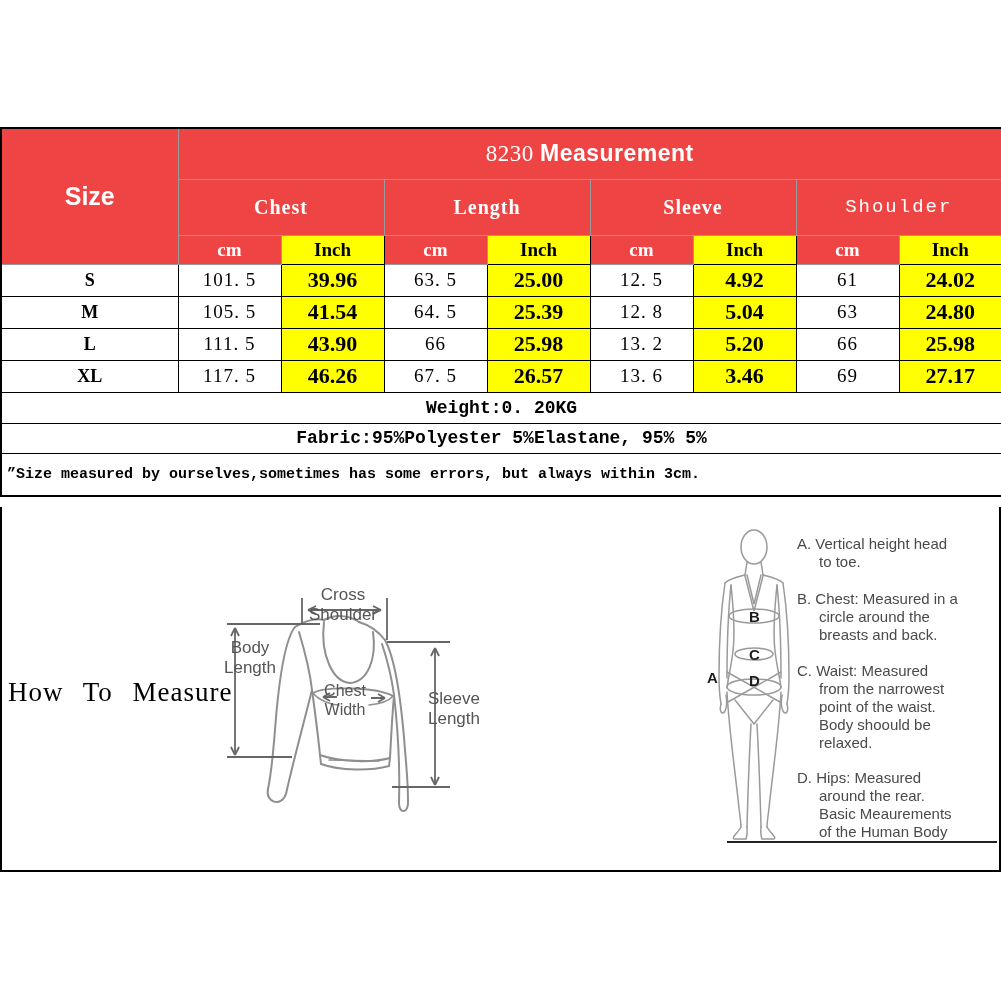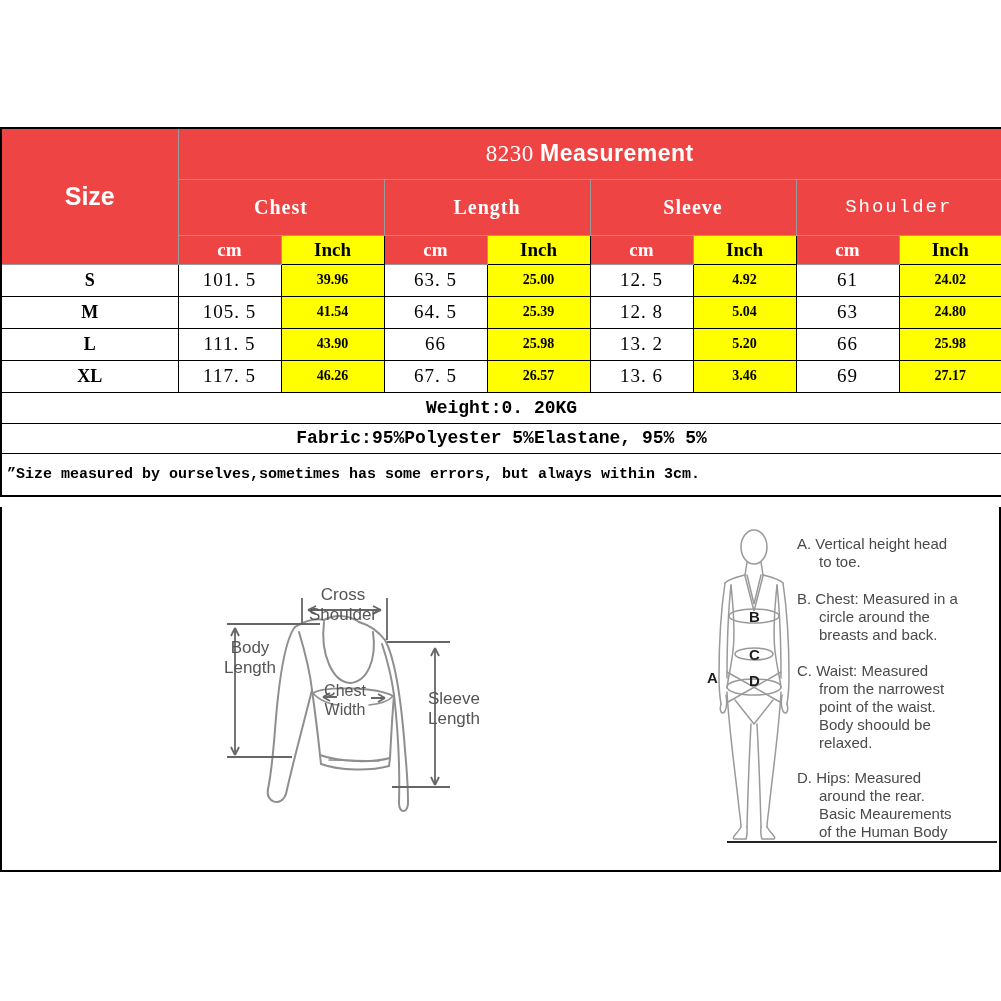--- a/index.html
+++ b/index.html
@@ -29,21 +29,21 @@
 
   .size-head{ font-family:"Liberation Sans", sans-serif; font-weight:bold; font-size:25px; }
   .title-cell{ font-size:23px; letter-spacing:.5px; }
   .title-prefix{ font-family:"Liberation Serif", serif; }
   .title-word{ font-family:"Liberation Sans", sans-serif; font-weight:bold; }
   .group-cell{ font-family:"Liberation Serif", serif; font-weight:bold; font-size:20px; letter-spacing:1px; }
   .group-cell.mono{ font-family:"Liberation Mono", monospace; font-weight:normal; font-size:19px; letter-spacing:2px; }
   .unit-cell{ font-family:"Liberation Serif", serif; font-weight:bold; font-size:19px; }
   .size-letter{ font-family:"Liberation Serif", serif; font-weight:bold; font-size:18px; }
   .cm-val{ font-family:"Liberation Serif", serif; font-size:19px; letter-spacing:1px; }
-  .in-val{ font-family:"Liberation Serif", serif; font-weight:bold; font-size:14px; }
+  .in-val{ font-family:"Liberation Serif", serif; font-weight:bold; font-size:22px; }
   .meta-cell{ font-family:"Liberation Mono", monospace; font-weight:bold; font-size:18px; letter-spacing:0; }
   .disc-cell{ font-family:"Liberation Mono", monospace; font-weight:bold; font-size:15px; text-align:left !important; padding-left:5px; }
 
   
   .measure{
     position:absolute; top:507px; left:0; width:1001px; height:365px;
     background:#fff;
     border-left:2px solid #000; border-right:2px solid #000; border-bottom:2px solid #000;
   }
   .measure-heading{
@@ -167,20 +167,21 @@
     <td class="c-white meta-cell" colspan="9">Fabric:95%Polyester 5%Elastane, 95% 5%</td>
   </tr>
   <tr class="row-disc">
     <td class="c-white disc-cell" colspan="9">”Size measured by ourselves,sometimes has some errors, but always within 3cm.</td>
   </tr>
 </tbody>
   </table>
 
 <div class="measure">
 
+  <div class="measure-heading">How To Measure</div>
 
   <svg class="garment-svg" width="300" height="340" viewBox="0 0 300 340">
     <g fill="none" stroke="#8f8f8f" stroke-width="2" stroke-linecap="round">
 
       <path d="M108,107 C118,101 128,98 137,100"></path>
       <path d="M137,100 C148,94 162,95 172,102"></path>
       <path d="M172,102 C182,105 191,111 198,120"></path>
 
       <path d="M137,102 C133,135 146,162 163,163 C180,162 190,140 186,112"></path>
 

